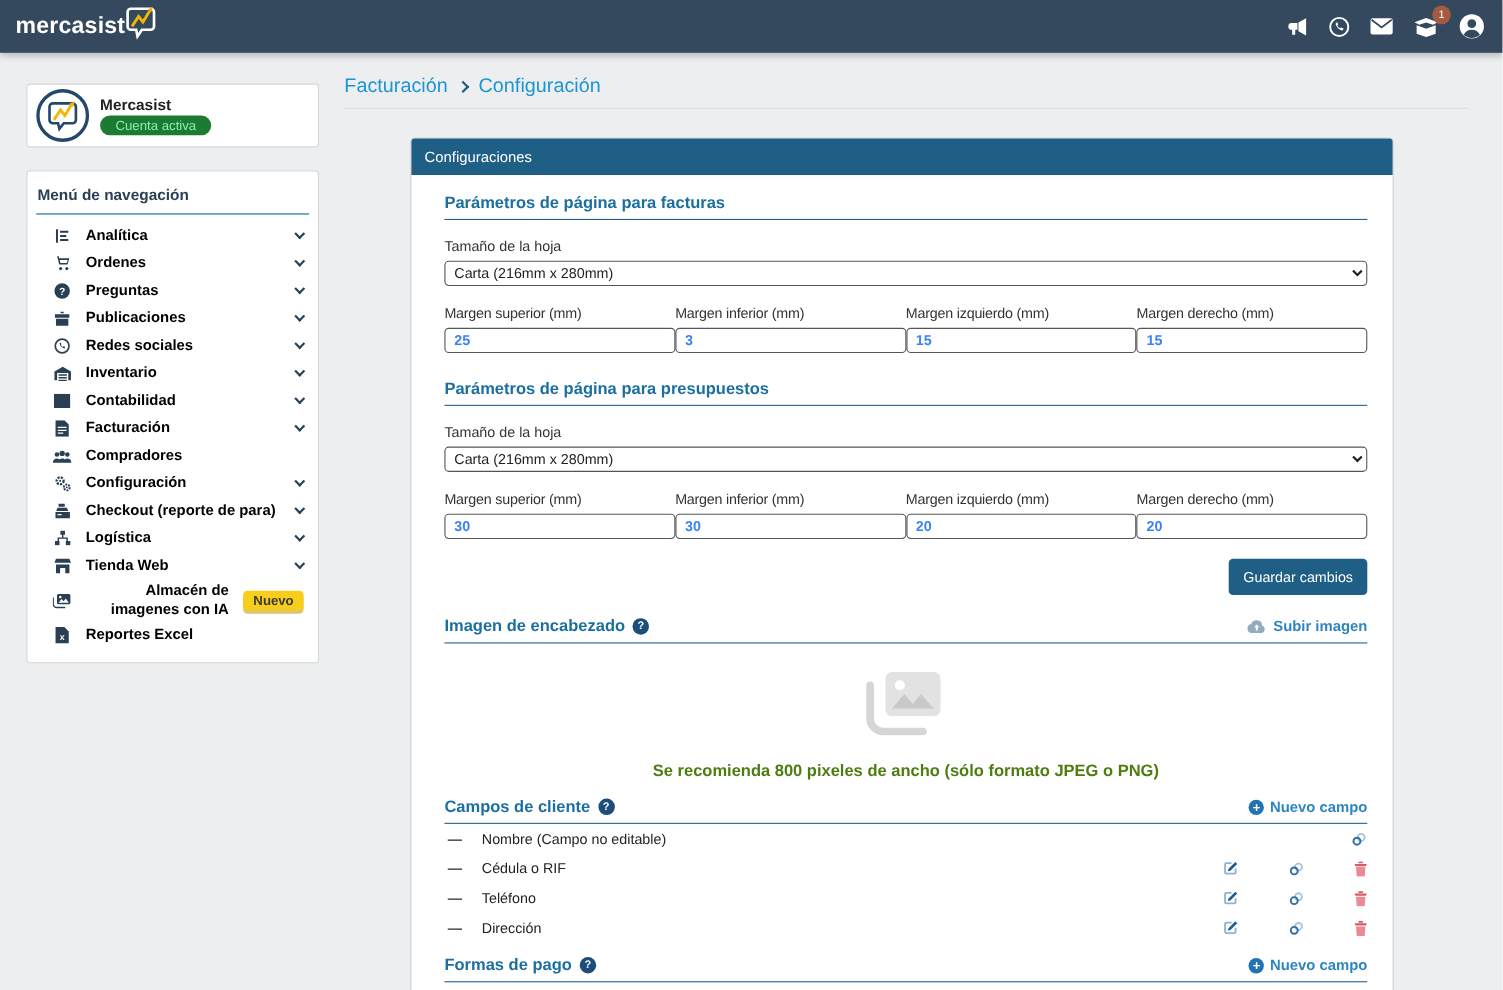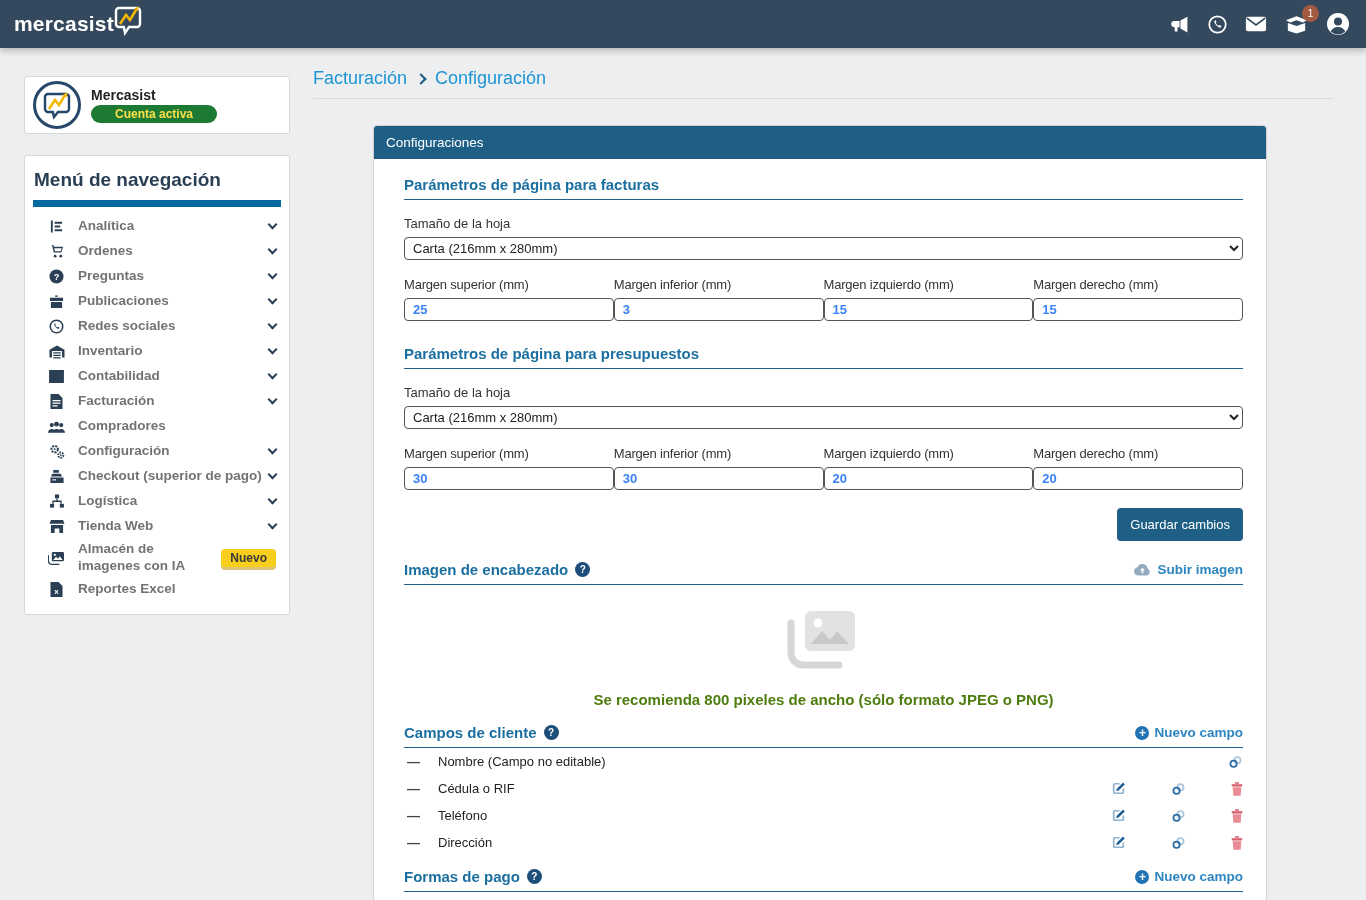--- a/index.html
+++ b/index.html
@@ -19,30 +19,30 @@
                width:17px; height:17px; border-radius:50%; font-size:10px; display:flex;
                align-items:center; justify-content:center; }
 
   
   .account-card { position:absolute; left:24px; top:76px; width:266px; height:58px; background:#fff;
                   border:1px solid #d5d7d9; border-radius:3px; display:flex; align-items:center; padding:0 8px; }
   .logo-circle { width:48px; height:48px; border-radius:50%; border:3px solid #24476b; display:flex;
                  align-items:center; justify-content:center; flex:0 0 auto; }
   .account-info { margin-left:10px; }
   .account-name { font-size:14px; font-weight:bold; color:#222; }
-  .status-pill { display:inline-block; background:#1d7a33; color:#fde047; font-size:12px; font-weight:bold;
-                 padding:2px 24px; border-radius:10px; margin-top:2px; }
+  .status-pill { display:inline-block; background:#1d7a33; color:#86efac; font-size:12px; font-weight:normal;
+                 padding:2px 14px; border-radius:10px; margin-top:2px; }
 
   .menu-card { position:absolute; left:24px; top:155px; width:266px; background:#fff;
                border:1px solid #d5d7d9; border-radius:3px; padding:9px 8px 12px; }
-  .menu-title { color:#2a3f54; font-weight:bold; font-size:19px; padding:4px 0 9px 1px;
-                border-bottom:7px solid #0369a1; margin-bottom:7px; }
+  .menu-title { color:#2a3f54; font-weight:bold; font-size:14px; padding:4px 0 9px 1px;
+                border-bottom:1px solid #0369a1; margin-bottom:7px; }
   .menu-item { display:flex; align-items:center; min-height:25px; padding:0 5px 0 14px; cursor:pointer; }
   .menu-item .mi-icon { width:19px; display:flex; justify-content:center; flex:0 0 auto; }
-  .menu-item .mi-label { font-size:13.5px; font-weight:bold; color:#737373; margin-left:12px; line-height:1.25; }
+  .menu-item .mi-label { font-size:13.5px; font-weight:bold; color:#000000; margin-left:12px; line-height:1.25;text-align:right; }
   .chev { width:7px; height:7px; border-right:2px solid #2a3f54; border-bottom:2px solid #2a3f54;
           transform:rotate(45deg); margin-left:auto; margin-top:-4px; flex:0 0 auto; }
   .menu-item.tall { min-height:38px; }
   .badge-nuevo { margin-left:auto; background:#f7ce1b; color:#3a3a3a; font-size:12px; font-weight:bold;
                  padding:2px 9px; border-radius:4px; box-shadow:0 3px 0 rgba(190,150,0,.55); }
 
   
   .breadcrumb { position:absolute; left:313px; top:68px; display:flex; align-items:center; font-size:18px; }
   .bc-link { color:#1d95d4; cursor:pointer; }
   .bc-sep { width:8px; height:8px; border-right:2.5px solid #1d5e85; border-bottom:2.5px solid #1d5e85;
@@ -254,21 +254,21 @@
     <span class="mi-label">Configuración</span>
       <span class="chev"></span>
   </div>
   <div class="menu-item">
     <span class="mi-icon">
         <svg width="16" height="15" viewBox="0 0 16 16" fill="#2a3f54">
           <path d="M4 1h6v3H4z M3 5h9l1.4 3H1.6L3 5z M1 9h14v6H1z"></path>
           <path d="M3 11h4v1.2H3z" fill="#fff"></path>
         </svg>
       </span>
-    <span class="mi-label">Checkout (superior de pago)</span>
+    <span class="mi-label">Checkout (reporte de para)</span>
       <span class="chev"></span>
   </div>
   <div class="menu-item">
     <span class="mi-icon">
         <svg width="16" height="15" viewBox="0 0 16 16" fill="#2a3f54">
           <rect x="5.8" y="0.5" width="4.4" height="4"></rect>
           <rect x="0.5" y="10.5" width="4.4" height="4"></rect>
           <rect x="11" y="10.5" width="4.4" height="4"></rect>
           <path d="M7.3 4.5h1.4v2.5H13v3.5h-1.4V8.4H4.4v2.1H3V7h4.3V4.5z"></path>
         </svg>

